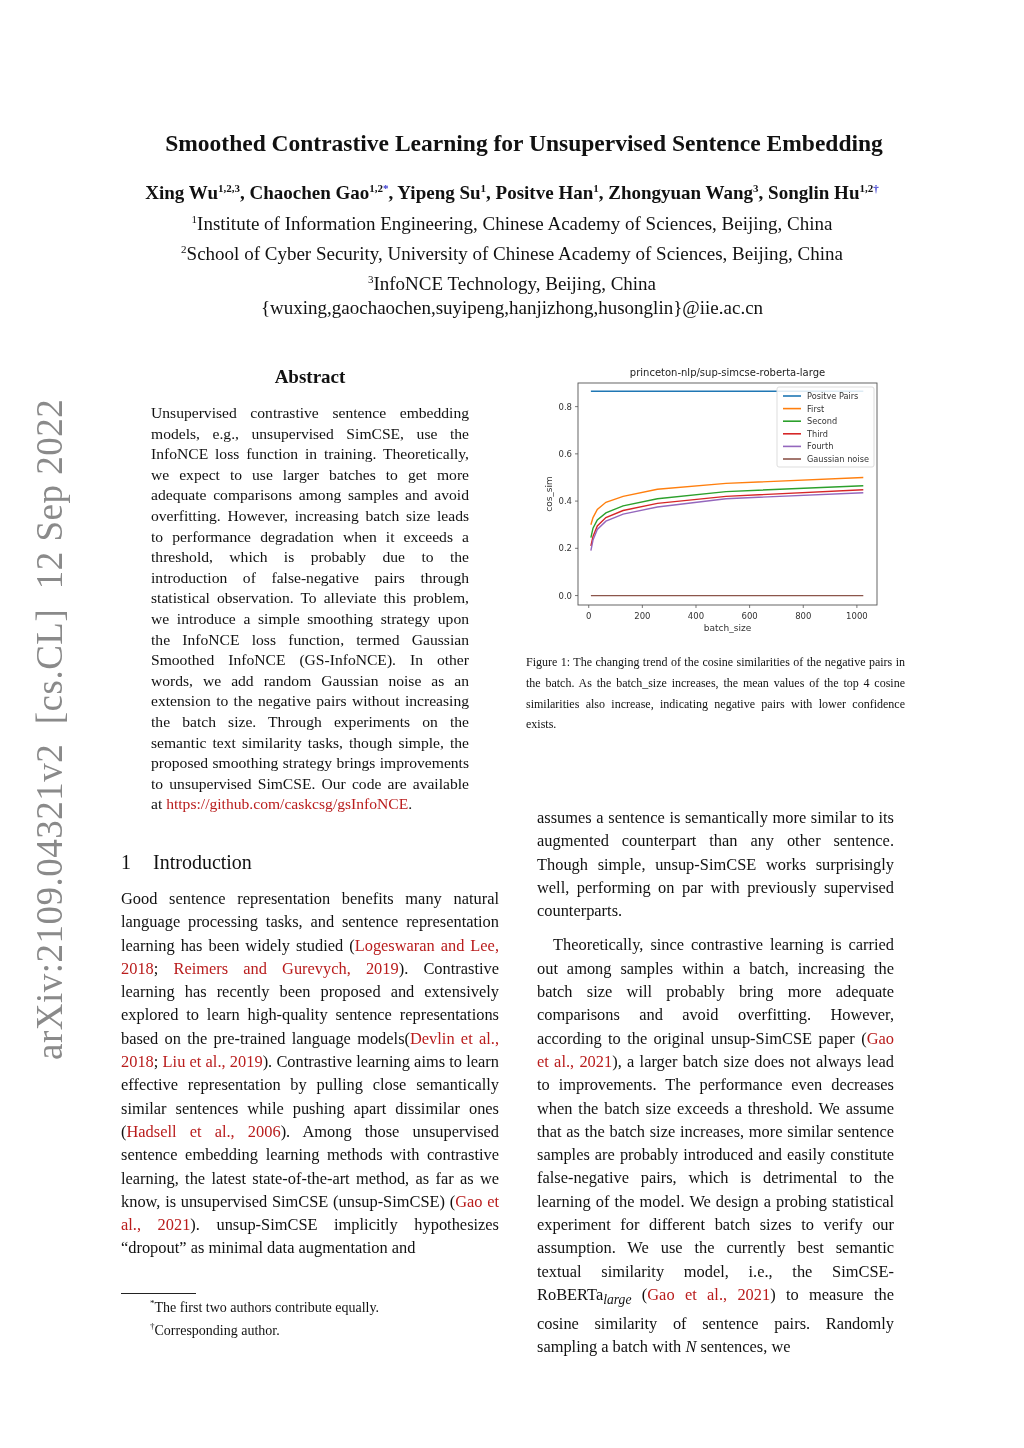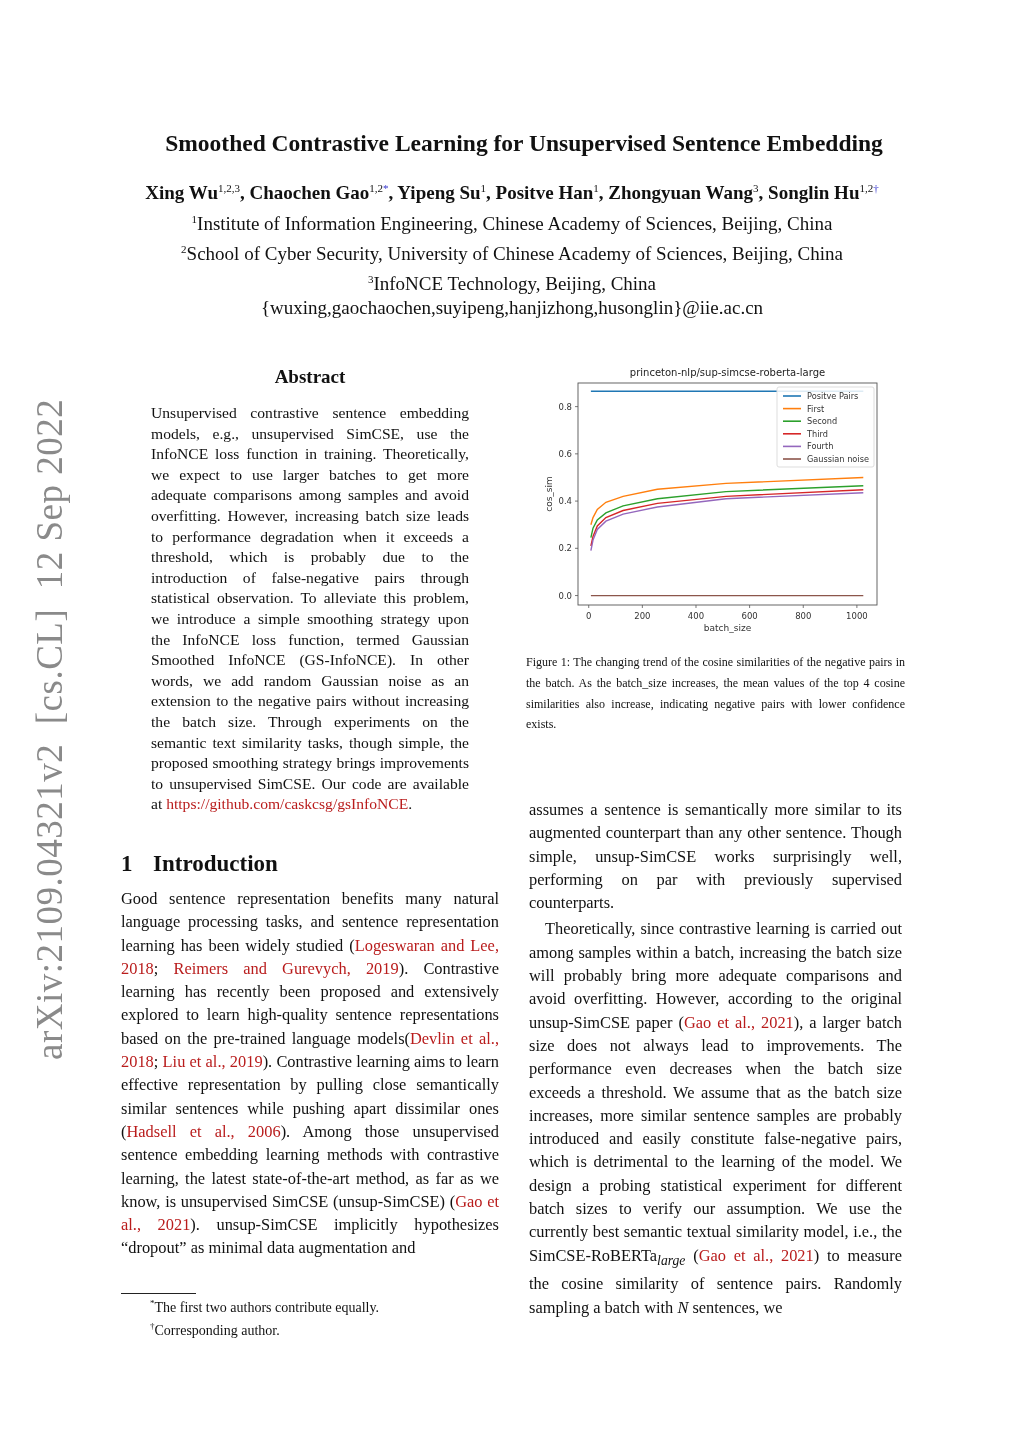--- a/index.html
+++ b/index.html
@@ -3,40 +3,40 @@
 <meta charset="utf-8">
 <style>
   html, body { margin: 0; padding: 0; background: #ffffff; }
   body { width: 1024px; height: 1448px; position: relative; overflow: hidden;
          font-family: "Liberation Serif", "DejaVu Serif", serif; color: #111; }
   .abs { position: absolute; }
   .arxiv-stamp { left: 28px; top: 1060px; transform-origin: 0 0; transform: rotate(-90deg);
                  font-size: 37px; color: #8a8a8a; white-space: pre; letter-spacing: 0.5px; }
   .title { left: 12px; width: 1024px; top: 130px; text-align: center; font-weight: bold; font-size: 23.5px; }
   .authors { left: 0; width: 1024px; top: 182px; text-align: center; font-weight: bold; font-size: 19px; }
-  .authors sup { font-weight: normal; font-size: 11px; }
+  .authors sup { font-weight: bold; font-size: 11px; }
   .authors .blue { color: #3333cc; }
   .affils { left: 0; width: 1024px; top: 207px; text-align: center; font-size: 19px; line-height: 24.5px; }
   .affils sup { font-size: 11px; }
   .abstract-title { left: 121px; width: 378px; top: 366px; text-align: center; font-weight: bold; font-size: 19px; }
   .abstract-text { left: 151px; width: 318px; top: 403px; font-size: 15.6px; line-height: 20.6px; text-align: justify; hyphens: manual; }
   .link { color: #b91c1c; }
-  .section-h { left: 121px; top: 851px; font-weight: bold; font-size: 23px; }
+  .section-h { left: 121px; top: 851px; font-weight: normal; font-size: 20px; }
   .section-h .num { display: inline-block; width: 32px; }
   .body-text { font-size: 16.4px; line-height: 23.3px; text-align: justify; }
   .intro-text { left: 121px; width: 378px; top: 887px; }
   .footrule { left: 121px; top: 1293px; width: 75px; border-top: 1px solid #222; }
   .footnotes { left: 150px; top: 1294px; font-size: 14px; line-height: 19px; }
   .footnotes sup { font-size: 9px; }
   .caption { left: 526px; width: 379px; top: 652px; font-size: 12px; line-height: 20.8px; text-align: justify; }
   .right-text { left: 526px; width: 379px; top: 795px; }
   .indent { text-indent: 16px; }
   .chart { left: 526px; top: 362px; width: 370px; height: 280px; }
   .chart svg text { font-family: "DejaVu Sans", sans-serif; }
-  p { margin: 3px; }
+  p { margin: 11px; }
 </style>
 </head>
 <body>
 
 <div class="abs arxiv-stamp">arXiv:2109.04321v2  [cs.CL]  12 Sep 2022</div>
 
 <div class="abs title">Smoothed Contrastive Learning for Unsupervised Sentence Embedding</div>
 <div class="abs authors" id="authors"><span>Xing Wu</span><sup>1,2,3</sup>, <span>Chaochen Gao</span><sup>1,2<span class="blue">*</span></sup>, <span>Yipeng Su</span><sup>1</sup>, <span>Positve Han</span><sup>1</sup>, <span>Zhongyuan Wang</span><sup>3</sup>, <span>Songlin Hu</span><sup>1,2<span class="blue">†</span></sup></div>
 <div class="abs affils">
   <div><sup>1</sup><span>Institute of Information Engineering, Chinese Academy of Sciences, Beijing, China</span></div>

